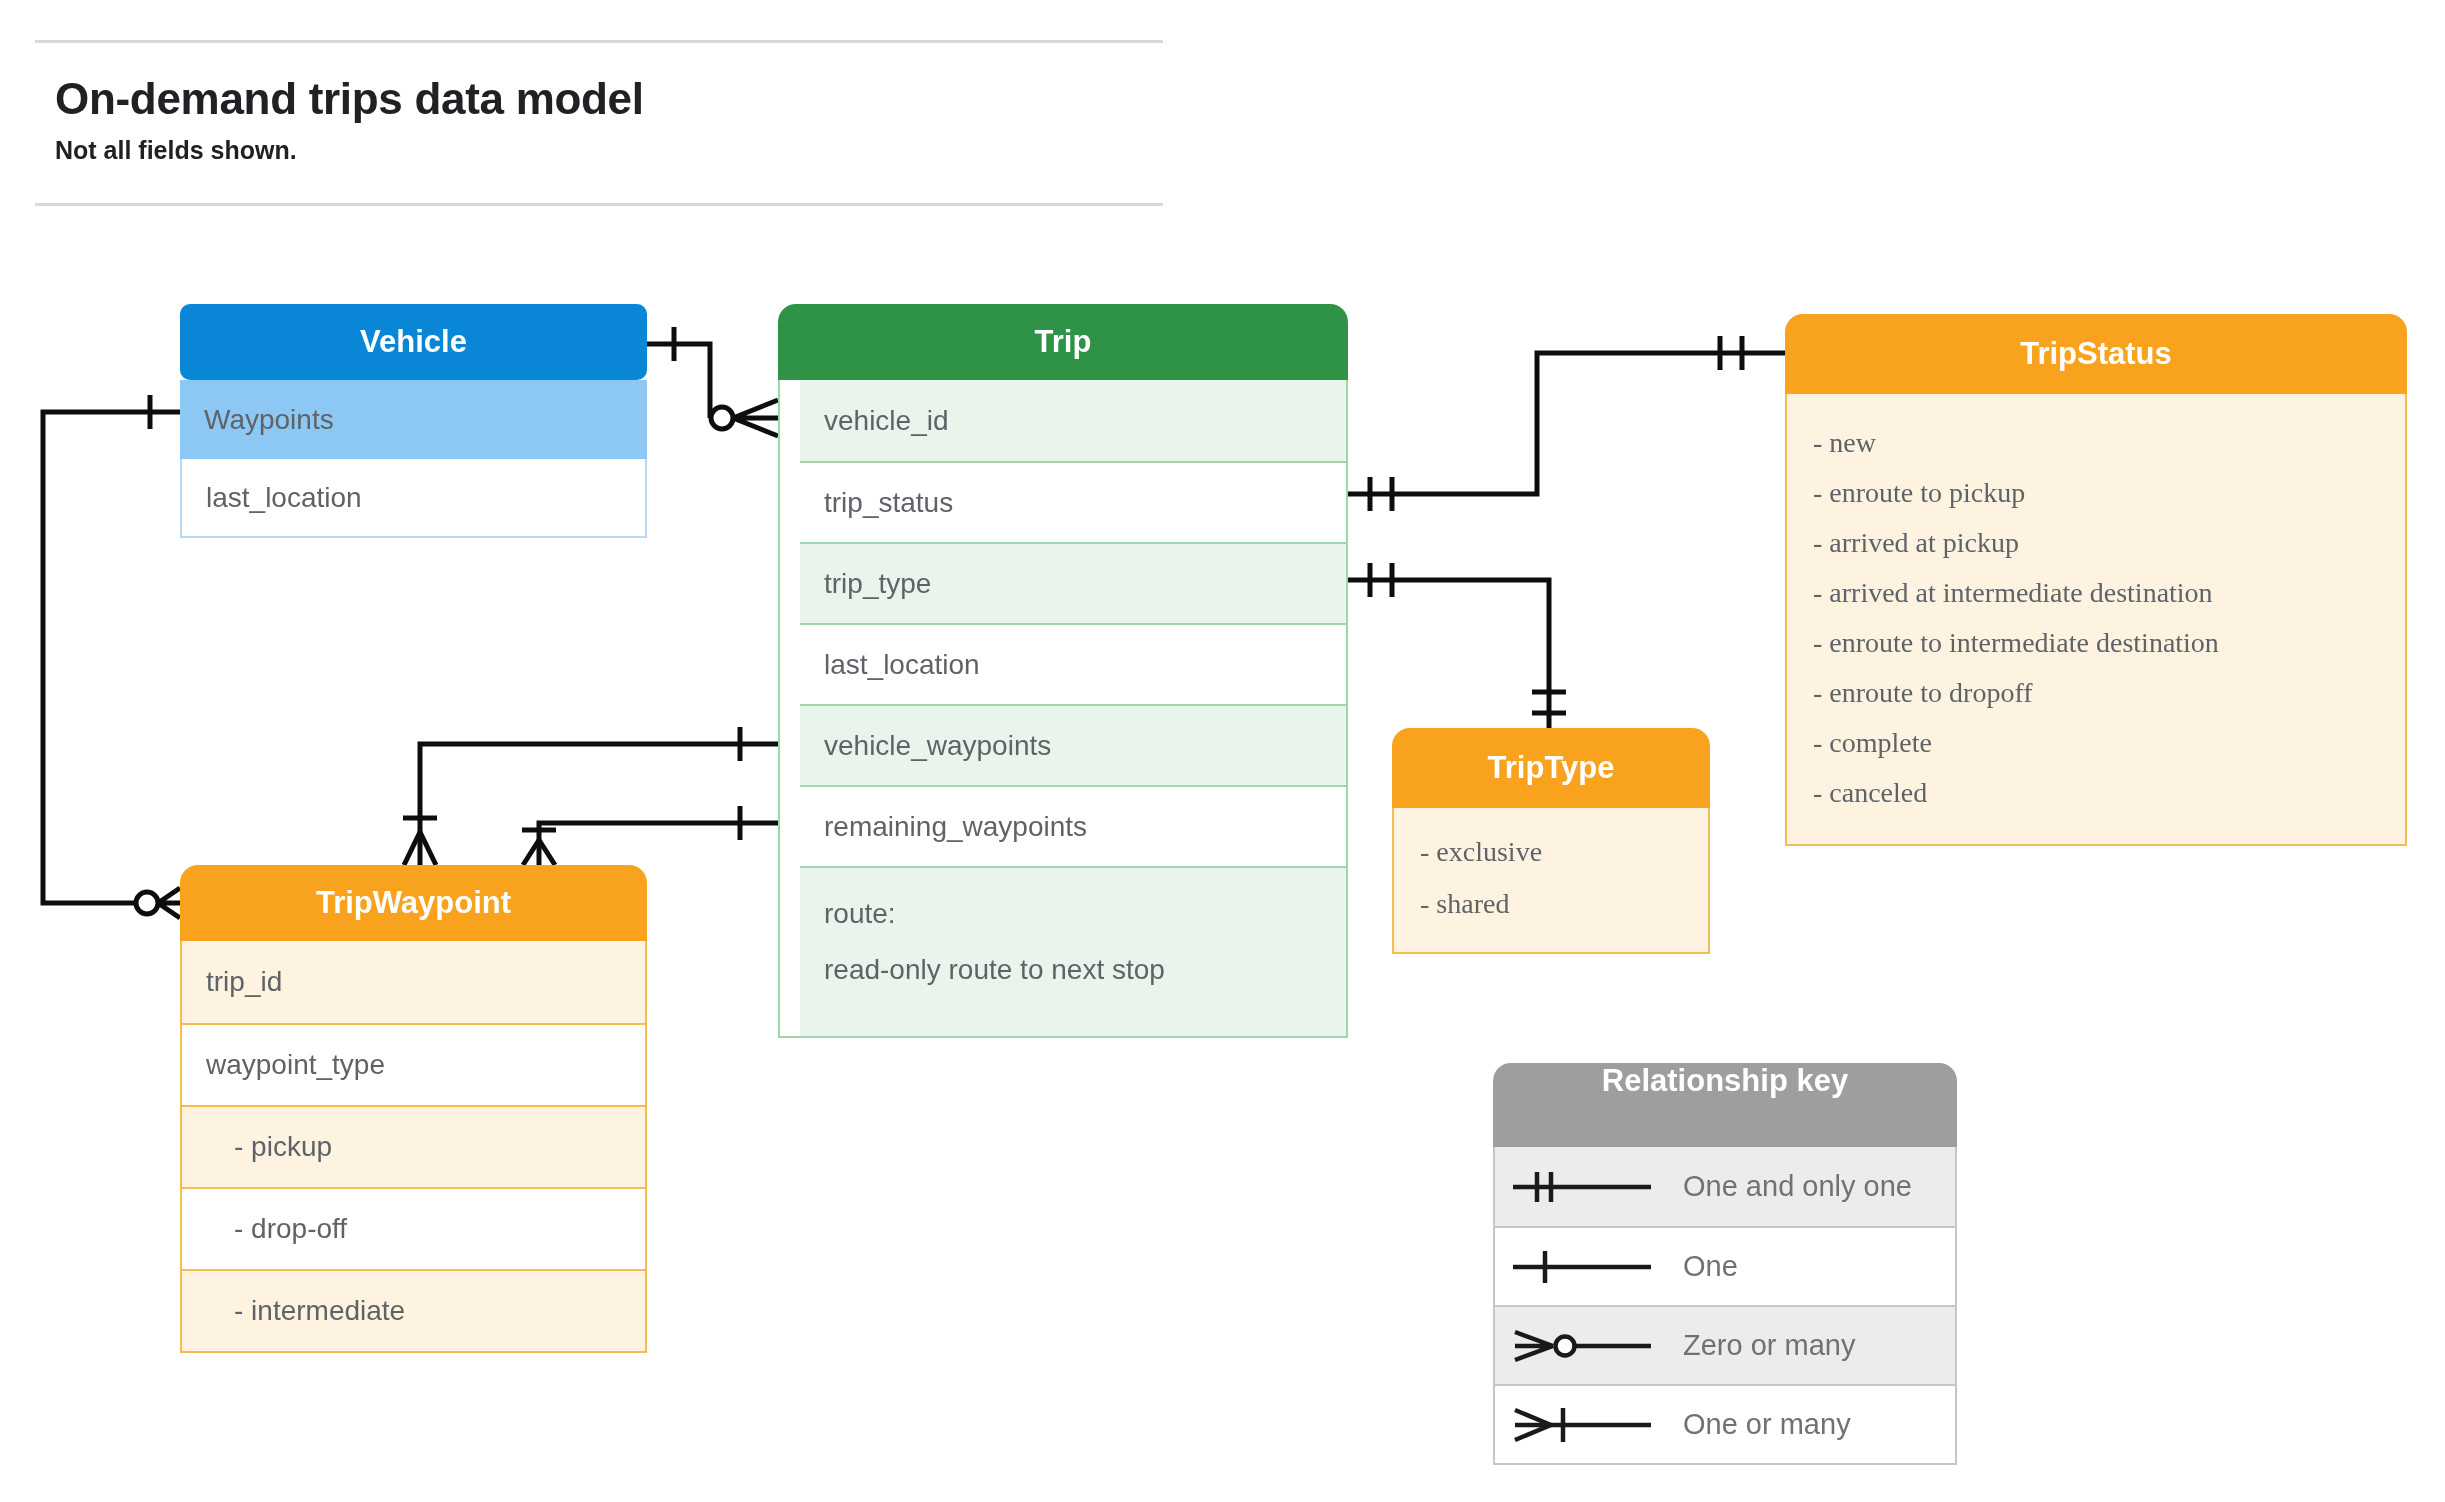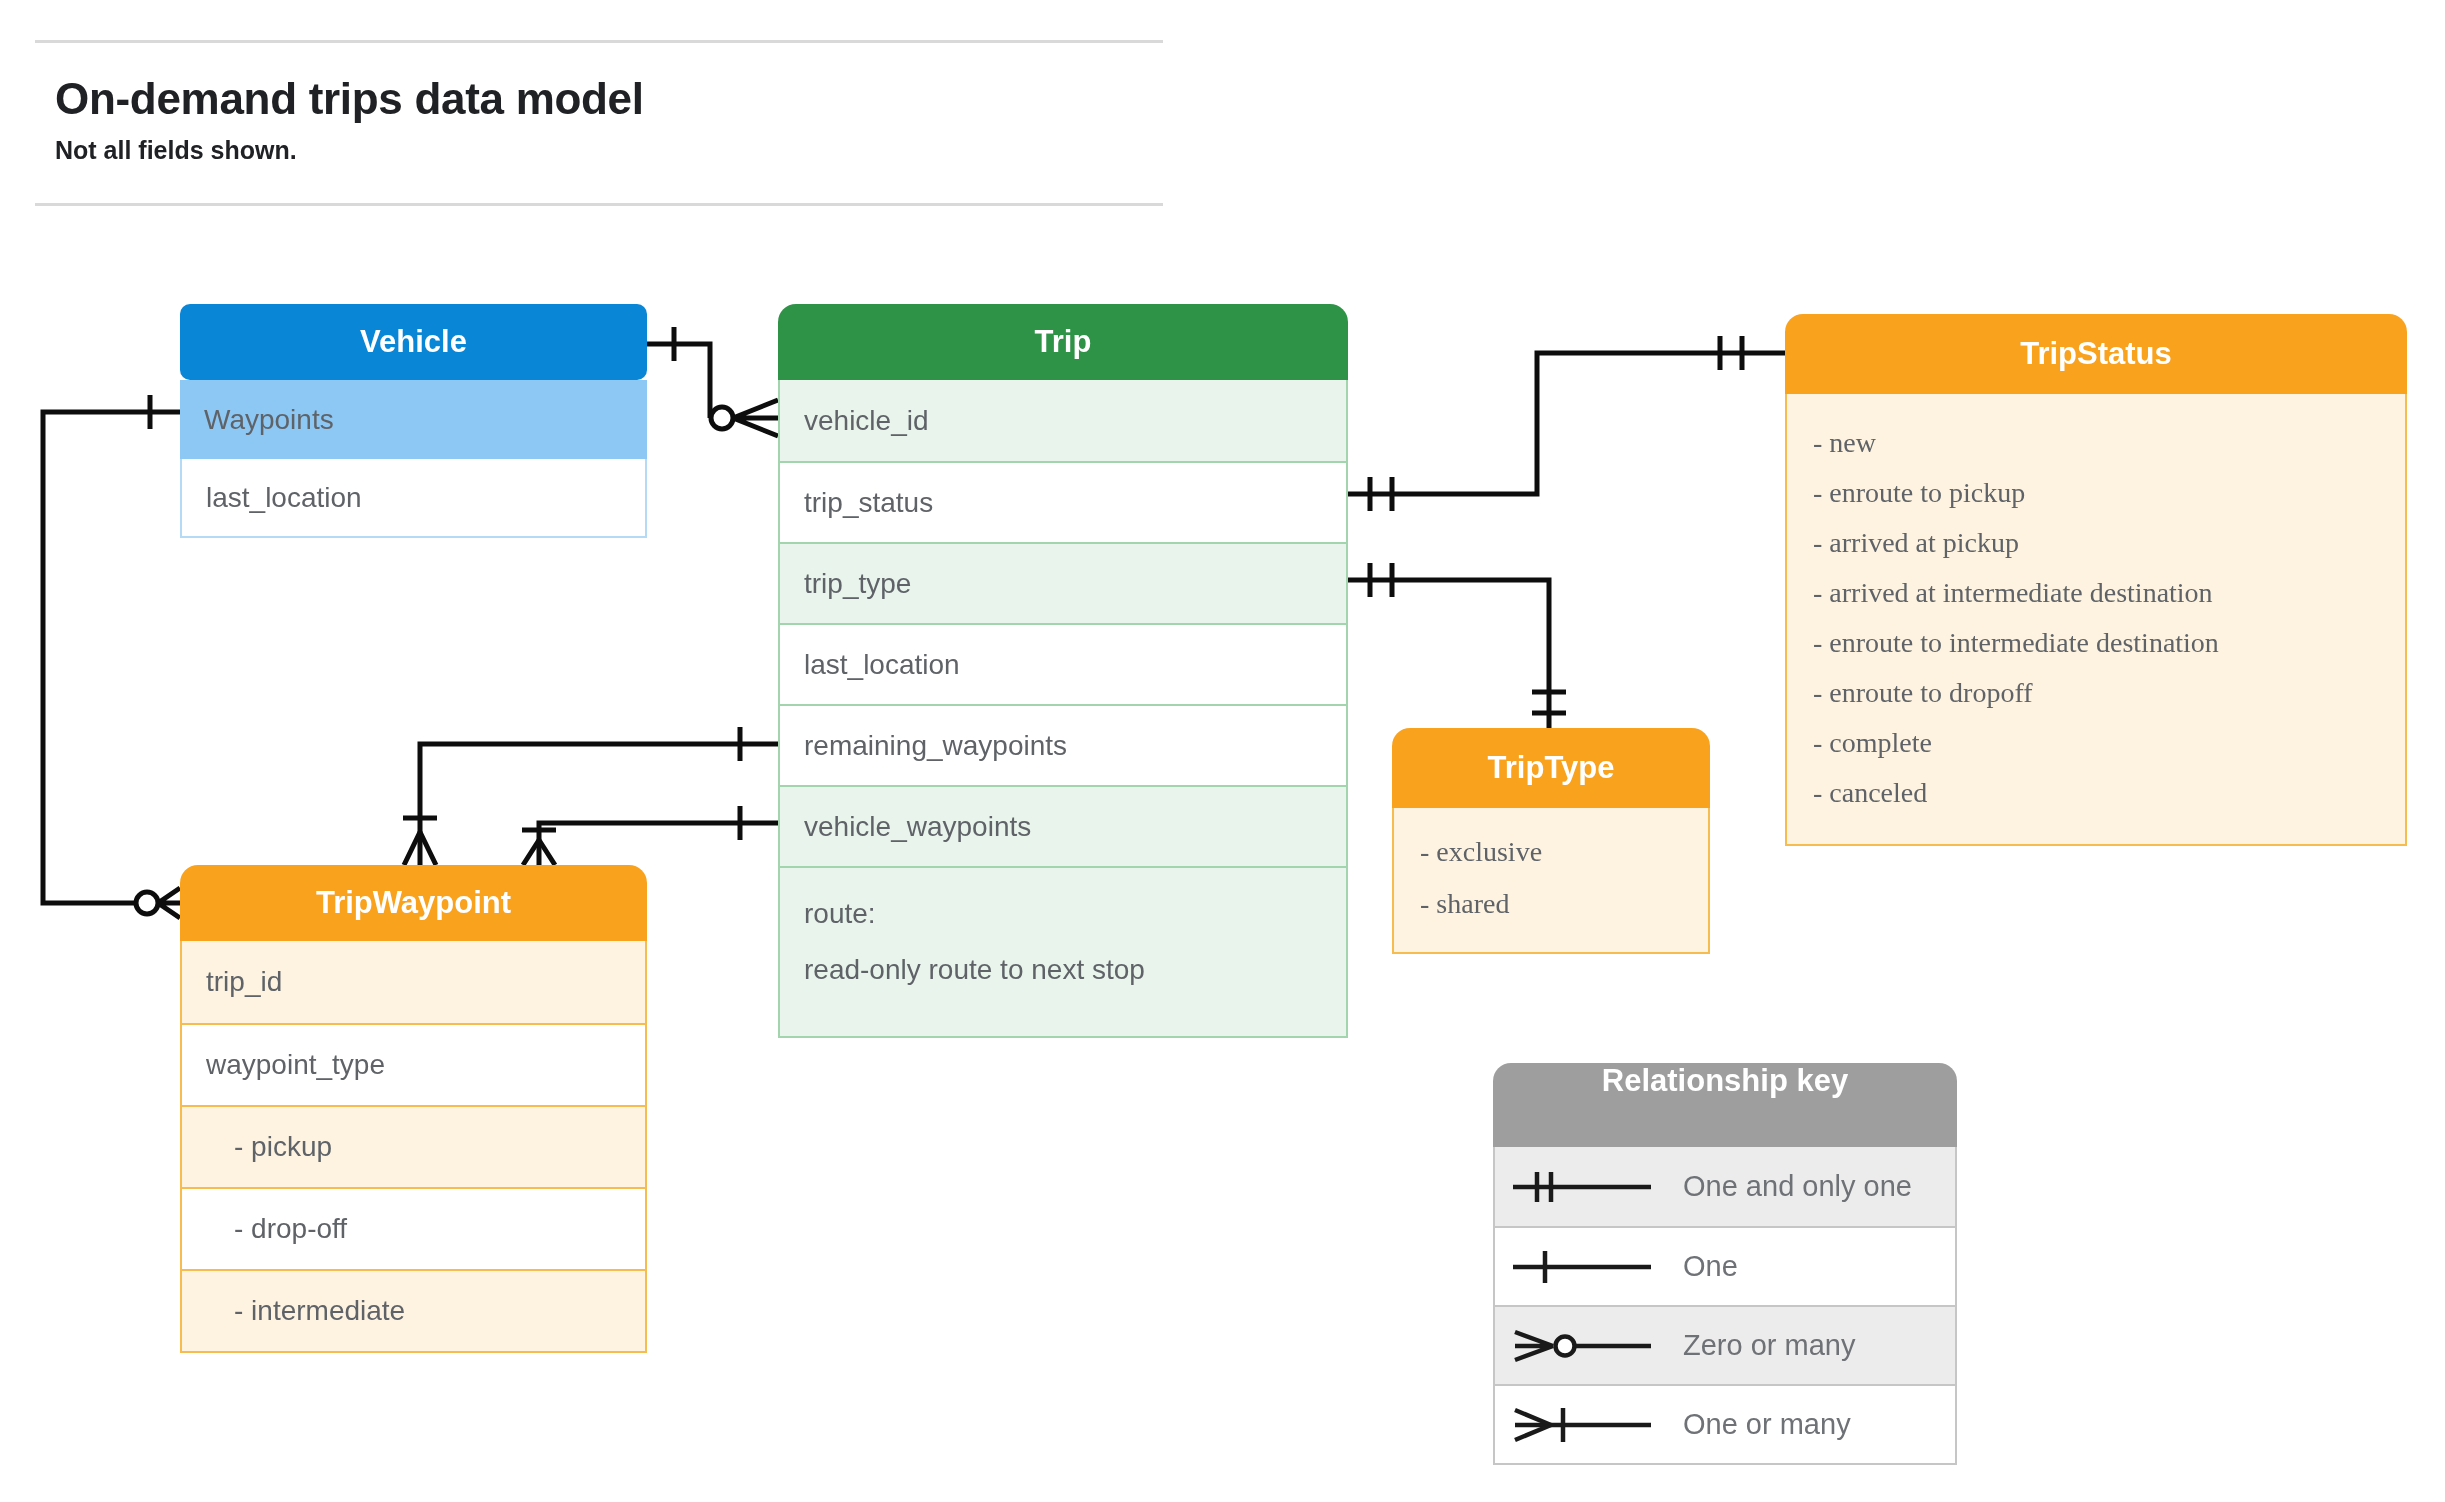--- a/index.html
+++ b/index.html
@@ -18,21 +18,21 @@
   .e-row { display:flex; align-items:center; padding-left:24px; font-size:28px; color:var(--text_gray); }
   .e-row.indent { padding-left:52px; }
 
   
   .hdr-blue { background:var(--blue);border-radius:10px; }
   .row-bluelight { background:var(--blue_light); height:79px; }
   .row-bluewhite { background:#fff; height:79px; border:2px solid var(--blue_border); border-top:none; }
 
   
   .hdr-green { background:var(--green); }
-  .t-body { border:2px solid var(--green_border); border-top:none; }
+  .t-body { border:2px solid var(--green_border); border-top:none;padding-left:20px; }
   .t-body .e-row { height:81px; border-top:2px solid var(--green_border); }
   .t-body .e-row:first-child { border-top:none; }
   .row-green { background:var(--green_light); }
   .row-white { background:#fff; }
   .row-route { height:170px !important; display:block; padding-top:18px; }
   .row-route div { line-height:56px; }
 
   
   .hdr-orange { background:var(--orange); }
   .o-body { border:2px solid var(--gold_border); border-top:none; }
@@ -123,25 +123,25 @@
       </div>
       <div class="e-row row-white">
         <span>trip_status</span>
       </div>
       <div class="e-row row-green">
         <span>trip_type</span>
       </div>
       <div class="e-row row-white">
         <span>last_location</span>
       </div>
-      <div class="e-row row-white">
-        <span>remaining_waypoints</span>
-      </div>
       <div class="e-row row-green">
         <span>vehicle_waypoints</span>
+      </div>
+      <div class="e-row row-white">
+        <span>remaining_waypoints</span>
       </div>
       <div class="e-row row-green row-route">
         <div>route:</div>
         <div>read-only route to next stop</div>
       </div>
     </div>
   </div>
 
   <div class="entity" style="left:1785px; top:314px; width:622px">
     <div class="e-header hdr-orange" style="height:80px">

